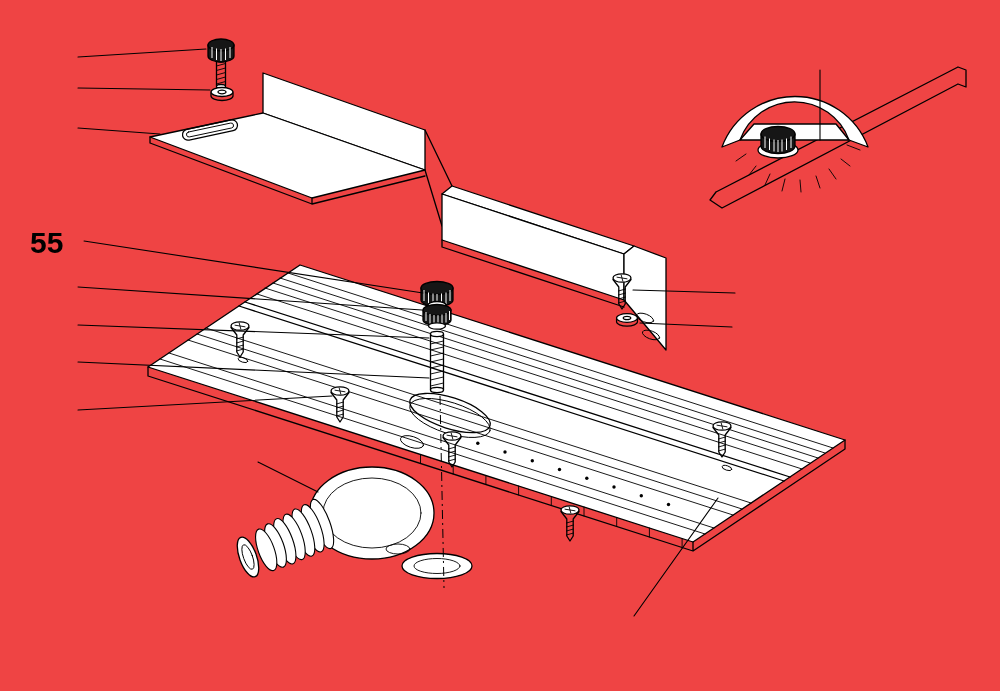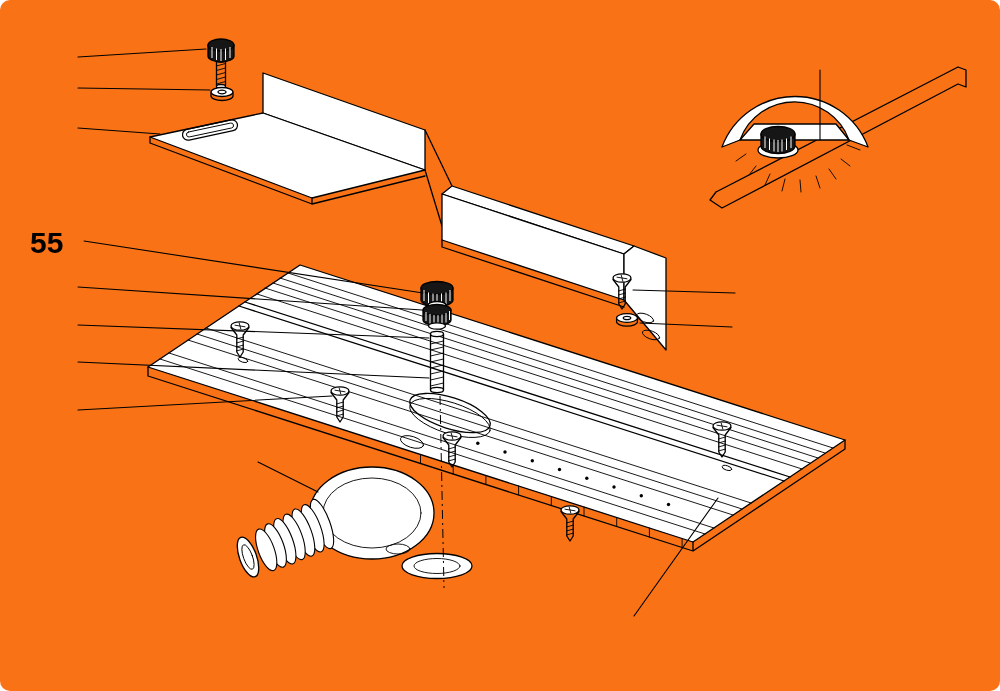--- a/index.html
+++ b/index.html
@@ -1,16 +1,16 @@
 <!DOCTYPE html>
 <html><head>
 <meta charset="utf-8">
 <style>
   html,body{margin:0;padding:0;background:#fff;}
-  .canvas{width:1000px;height:691px;background:#f97316;position:relative;overflow:hidden;border-radius:10px;}
+  .canvas{width:1000px;height:691px;background:#ef4444;position:relative;overflow:hidden;}
   svg{display:block;}
   .ln{stroke:#000;fill:none;stroke-width:1.3;stroke-linecap:round;stroke-linejoin:round;}
   .thin{stroke-width:0.9;}
   .med{stroke-width:1.1;}
   .wh{fill:#fff;}
   .dk{fill:#161616;}
   .rib{stroke:#fff;stroke-width:1;fill:none;}
   .dash{stroke:#000;fill:none;stroke-width:1;stroke-dasharray:9 4 2 4;}
   .dot{fill:#000;stroke:none;}
   .part-label{font:bold 30px "Liberation Sans", sans-serif;fill:#000;}

